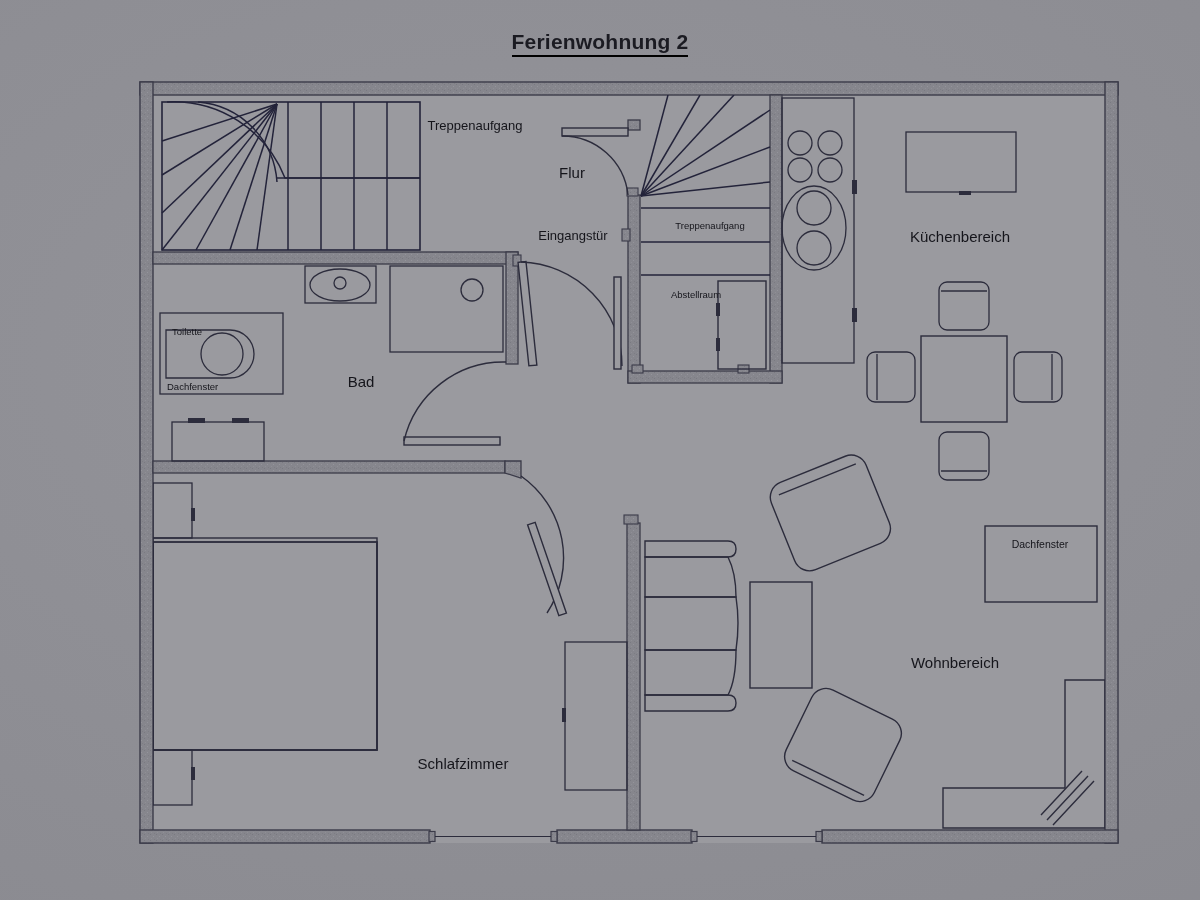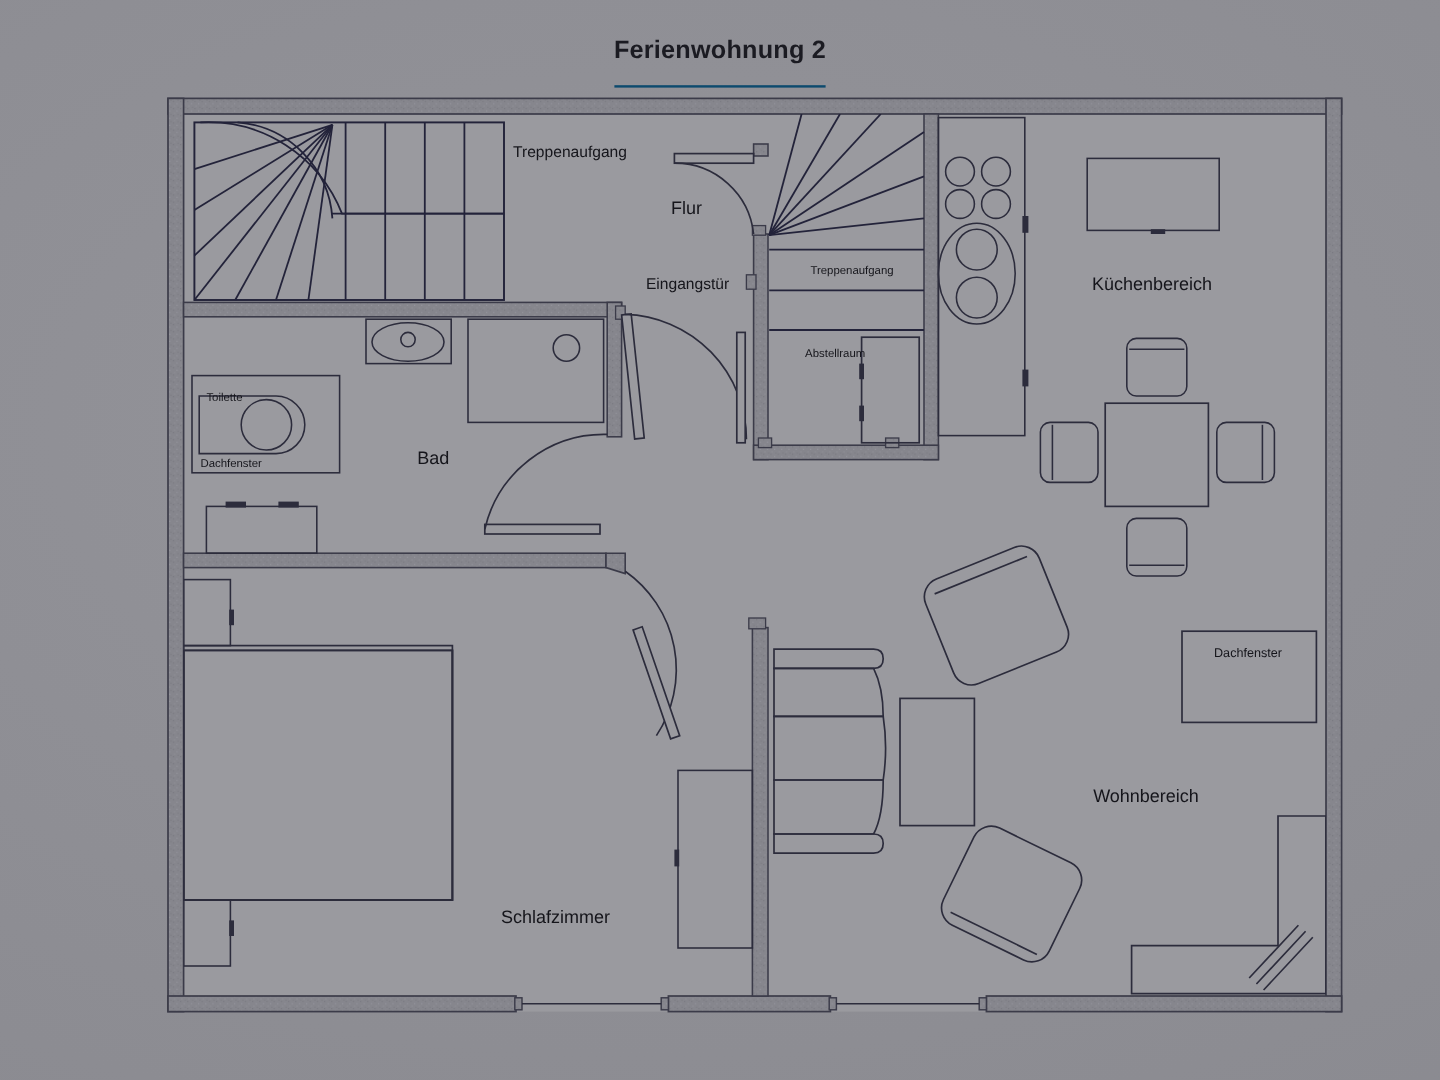--- a/index.html
+++ b/index.html
@@ -28,22 +28,22 @@
     left: 0;
     top: 30px;
     width: 1200px;
     text-align: center;
     font-size: 21px;
     font-weight: bold;
     color: #1b1b22;
     letter-spacing: 0.2px;
   }
   #plan-title span {
-    border-bottom: 2px solid #0c4a6e;
-    padding-bottom: 18px;
+    border-bottom: 2px solid #000000;
+    padding-bottom: 2px;
   }
   svg#floorplan {
     position: absolute;
     left: 0;
     top: 0;
     width: 1200px;
     height: 900px;
     display: block;
   }
   .rmlabel {

